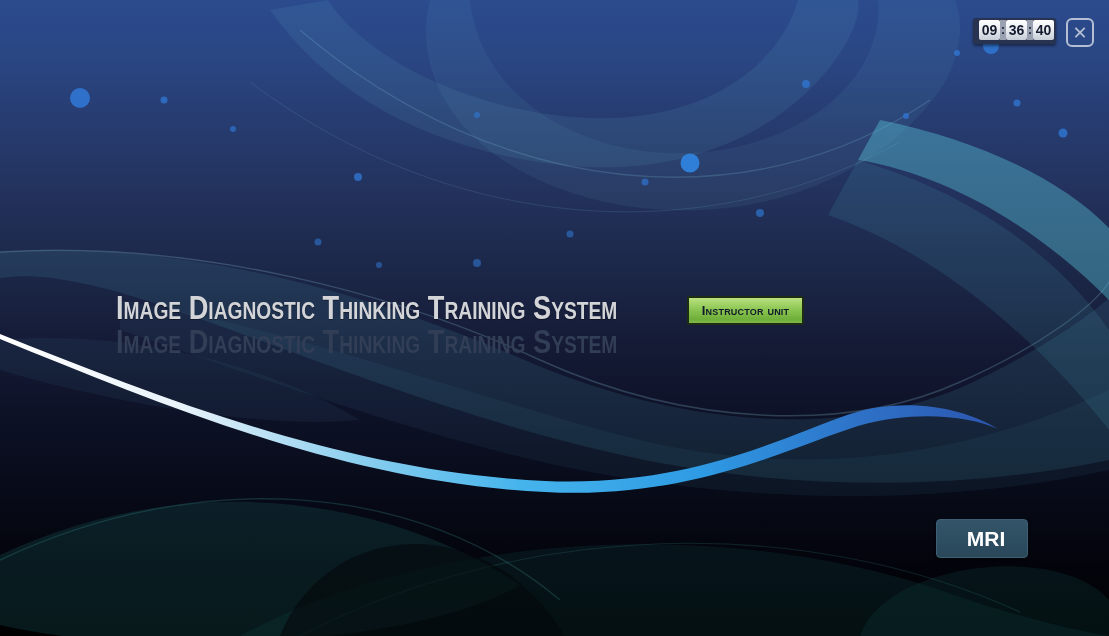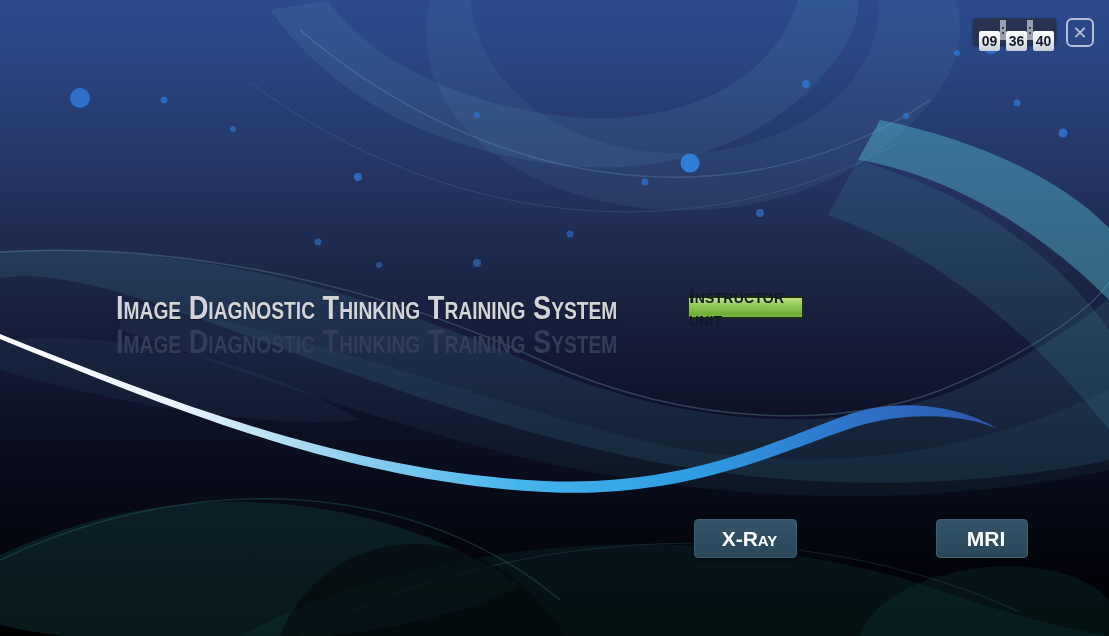--- a/index.html
+++ b/index.html
@@ -22,21 +22,21 @@
     position:absolute;left:973px;top:18px;height:26px;
     background:#273350;border-radius:3px;
     display:flex;align-items:flex-start;gap:0;
     padding:1px 2px 0 6px;box-sizing:border-box;
     box-shadow:0 2px 3px rgba(0,0,0,.45);
   }
   .clock .digit{
     background:linear-gradient(180deg,#ffffff 0%,#eceef2 45%,#c7cdd7 100%);
     color:#131b2d;font-weight:bold;font-size:14px;
     width:21px;height:20px;display:flex;align-items:center;justify-content:center;
-    border-radius:2px;margin-top:12px;
+    border-radius:2px;margin-top:1px;
   }
   .clock .colon{
     background:#9aa2b1;color:#10182a;font-weight:bold;font-size:12px;
     width:6px;height:20px;display:flex;align-items:center;justify-content:center;
     margin-top:1px;
   }
 
   
   .close-btn{
     position:absolute;left:1066px;top:18px;width:28px;height:29px;
@@ -49,24 +49,24 @@
   
   .title,.title-reflection{
     position:absolute;left:116px;white-space:nowrap;
     font-weight:bold;font-variant:small-caps;font-size:34px;line-height:1;
     transform:scaleX(0.80);transform-origin:0 50%;
   }
   .title{top:290px;color:#d3d4d8;text-shadow:0 1px 1px rgba(0,0,0,.4);}
   .title-reflection{top:324px;color:#323d56;}
 
   .badge{
-    position:absolute;left:687px;top:296px;width:117px;height:23px;box-sizing:border-box;
+    position:absolute;left:687px;top:296px;width:117px;height:29px;box-sizing:border-box;
     background:linear-gradient(180deg,#bce281 0%,#8cc653 45%,#6fae3a 85%,#7cb94a 100%);
     border:2px solid #1d2c12;border-radius:2px;
-    color:#101a2a;font-weight:bold;font-variant:small-caps;font-size:20px;
+    color:#101a2a;font-weight:bold;font-variant:small-caps;font-size:13px;
     display:flex;align-items:center;justify-content:center;letter-spacing:.2px;
   }
 
   
   .modality-btn{
     position:absolute;top:519px;width:103px;height:39px;box-sizing:border-box;
     background:linear-gradient(180deg,#345569 0%,#2d4d61 55%,#2a4759 100%);
     border:1px solid #3d5f73;border-radius:4px;
     color:#ffffff;font-weight:bold;font-size:21px;
     display:flex;align-items:center;justify-content:center;text-indent:8px;
@@ -149,16 +149,15 @@
   </div>
 
   <div class="close-btn">
     <span>✕</span>
   </div>
 
   <div class="title">Image Diagnostic Thinking Training System</div>
   <div class="title-reflection">Image Diagnostic Thinking Training System</div>
   <div class="badge">Instructor unit</div>
 
-  <div class="modality-btn" id="btn-xray">X-Ray</div>
   <div class="modality-btn" id="btn-mri">MRI</div>
 
 </div>
 
 </body></html>

